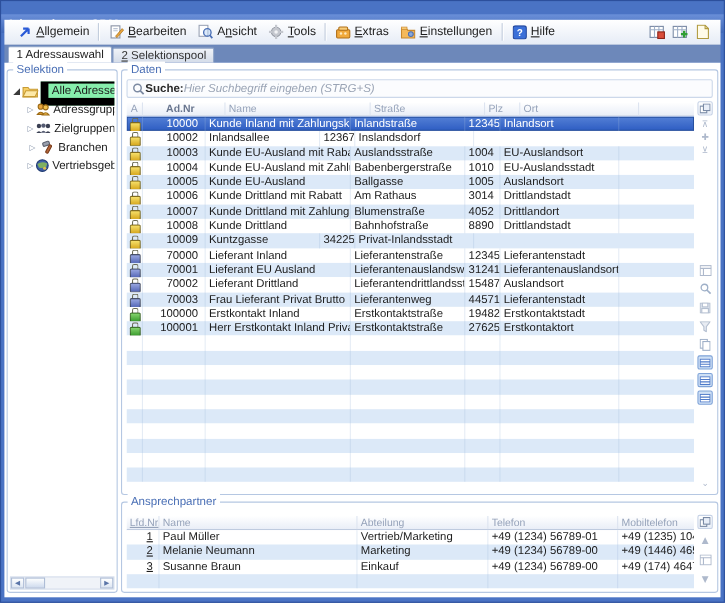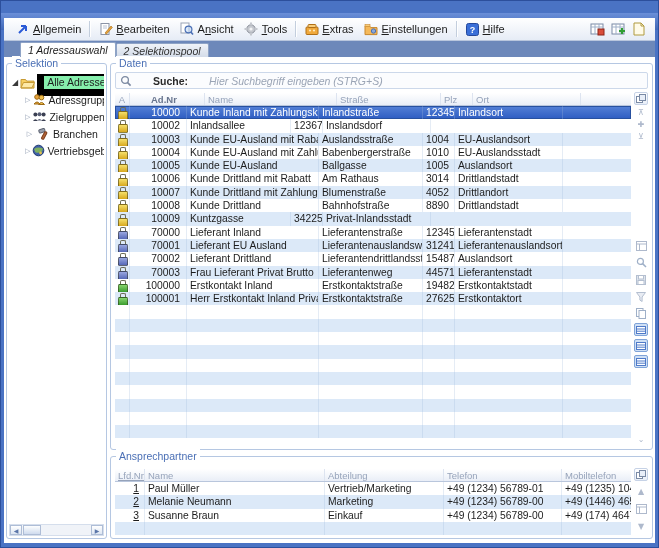--- a/index.html
+++ b/index.html
@@ -25,21 +25,21 @@
     background:linear-gradient(#ffffff,#e6ecf6);border-bottom:1px solid var(--menu-border);
     display:flex;align-items:center;padding:0 6px;}
   .menu-item{display:flex;align-items:center;gap:3px;padding:2px 5px;cursor:default;}
   .menu-item u{text-decoration:underline;}
   .mi-ic{width:15px;height:15px;display:flex;align-items:center;justify-content:center;}
   .menu-sep{width:1px;height:16px;background:#c3cedd;margin:0 3px;box-shadow:1px 0 0 #fff;}
   .menubar-right{margin-left:auto;display:flex;gap:5px;align-items:center;padding-right:2px;}
   .mr-ic{width:16px;height:15px;display:flex;align-items:center;justify-content:center;}
   
   .tabband{position:absolute;top:40px;left:3px;right:3px;height:16px;background:var(--tabband);
-    display:flex;align-items:flex-end;padding-left:16px;font-style:italic;}
+    display:flex;align-items:flex-end;padding-left:3px;}
   .tab{padding:1px 7px 1px 7px;font-size:10.5px;border:1px solid #8ea3c6;border-bottom:none;
     border-radius:2px 2px 0 0;cursor:default;white-space:nowrap;}
   .tab.active{background:#fff;height:15px;position:relative;z-index:2;}
   .tab.inactive{background:linear-gradient(#f0f3f8,#d4dce9);height:14px;color:#333;}
   .tab u{text-decoration:underline;}
   
   .content{position:absolute;top:56px;left:3px;right:3px;bottom:4px;background:#fff;}
   .panel{position:absolute;border:1px solid var(--panel-border);border-radius:3px;background:#fff;}
   .panel-caption{position:absolute;top:-8px;left:5px;background:#fff;padding:0 3px;
     color:var(--caption-blue);font-size:10.5px;line-height:14px;}
@@ -57,21 +57,21 @@
   .root-label{border:7px solid #000000;background:#86efac;padding:0 3px;line-height:13px;}
   
   .hscroll{position:absolute;left:2px;right:2px;bottom:2px;height:12px;background:#f0f3f8;
     border:1px solid #d5deec;display:flex;align-items:center;}
   .hs-btn{width:12px;height:10px;border:1px solid #aebdd6;background:linear-gradient(#fff,#dde6f2);
     color:#5a75a8;font-size:6px;display:flex;align-items:center;justify-content:center;}
   .hs-thumb{width:18px;height:10px;border:1px solid #aebdd6;background:linear-gradient(#fdfefe,#cfdbee);margin-left:1px;}
   .hs-spacer{flex:1;}
   
   .search-row{position:absolute;left:4px;right:4px;top:8px;height:17px;background:#fbfcfe;
-    border:1px solid #ccd8ea;border-radius:2px;display:flex;align-items:center;gap:21px;padding:0 4px;}
+    border:1px solid #ccd8ea;border-radius:2px;display:flex;align-items:center;gap:0;padding:0 4px;}
   .search-label{font-weight:bold;color:#2a2a2a;font-size:10.5px;}
   .search-ph{font-style:italic;color:#9aa4b5;font-size:10.5px;}
   
   .addr-table{position:absolute;left:4px;right:21px;top:29px;bottom:3px;overflow:hidden;}
   .thead{display:flex;height:13px;background:linear-gradient(#ffffff,#e9eef7);
     border-bottom:1px solid #b9c6dc;color:var(--hdr-text);font-size:9.5px;}
   .th{padding:0 3px;line-height:13px;border-right:1px solid #dde4f0;overflow:hidden;white-space:nowrap;}
   .trow{display:flex;height:13.3px;background:#fff;}
   .trow.alt{background:var(--row-alt);}
   .trow.sel{background:linear-gradient(#5480d6,#2d5cc2);color:#fff;box-shadow:inset 0 0 0 1px #27509f;}

